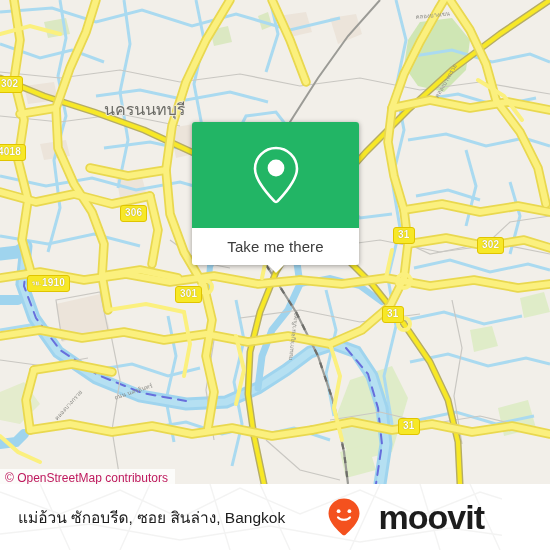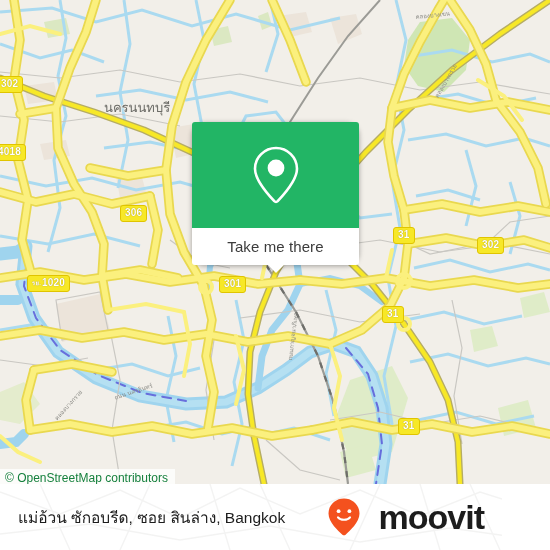--- a/index.html
+++ b/index.html
@@ -32,37 +32,37 @@
     white-space:nowrap;
     text-shadow:0 0 1px #8a7a00;
     letter-spacing:.2px;
   }
   .shield .pfx{ font-size:6px; font-weight:bold; vertical-align:1px; margin-right:1px;}
 
   
   .place-label{
     position:absolute;
     color:#6b6b66;
-    font-size:13px;
+    font-size:16px;
     white-space:nowrap;
     text-shadow:1px 0 1px #f2efe9,-1px 0 1px #f2efe9,0 1px 1px #f2efe9,0 -1px 1px #f2efe9;
   }
   .street-label{
     position:absolute;
     color:#8b8b86;
     font-size:6px;
     white-space:nowrap;
     transform-origin:0 0;
   }
 
   
   #popup{
     position:absolute;
     left:192px; top:122px; width:167px;
-    border-radius:13px;
+    border-radius:3px;
     box-shadow:0 1px 5px rgba(0,0,0,.35);
     overflow:visible;
     z-index:40;
   }
   #popup-top{
     background:#22b565;
     height:106px;
     border-radius:3px 3px 0 0;
     display:flex; align-items:center; justify-content:center;
   }
@@ -85,21 +85,21 @@
     border-left:9px solid transparent;
     border-right:9px solid transparent;
     border-top:9px solid #ffffff;
     filter:drop-shadow(0 2px 1px rgba(0,0,0,.18));
   }
 
   
   #osm-attrib{
     position:absolute; left:0; top:469px;
     background:rgba(255,255,255,.78);
-    color:#15803d;
+    color:#be185d;
     font-size:12px;
     padding:2px 7px 3px 5px;
     z-index:30;
     white-space:nowrap;
   }
 
   
   #footer{
     position:absolute; left:0; top:484px; width:502px; height:66px;
     background:#ffffff;
@@ -319,23 +319,23 @@
   <div class="street-label" style="left:52px;top:416px;transform:rotate(-48deg);">คลองบางกรวย</div>
   <div class="street-label" style="left:113px;top:393px;transform:rotate(-18deg);">ถนน นครอินทร์</div>
   <div class="street-label" style="left:285px;top:360px;transform:rotate(-83deg);">ถนนกาญจนาภิเษก</div>
   <div class="street-label" style="left:432px;top:95px;transform:rotate(-60deg);">คลองบางกรวย</div>
   <div class="street-label" style="left:415px;top:12px;transform:rotate(-6deg);">คลองบางเขน</div>
 
   <div class="shield" style="left:-4px;top:76px;">302</div>
   <div class="shield" style="left:-7px;top:144px;">4018</div>
   <div class="shield" style="left:120px;top:205px;text-align:center;">306</div>
   <div class="shield" style="left:27px;top:275px;">
-    <span class="pfx">รย.</span><span>1020</span>
+    <span class="pfx">รย.</span><span>1910</span>
   </div>
-  <div class="shield" style="left:175px;top:276px;margin-left:44px;">301</div>
+  <div class="shield" style="left:175px;top:286px;">301</div>
   <div class="shield" style="left:393px;top:227px;">31</div>
   <div class="shield" style="left:477px;top:237px;">302</div>
   <div class="shield" style="left:382px;top:306px;">31</div>
   <div class="shield" style="left:398px;top:418px;">31</div>
 
   <div id="popup">
     <div id="popup-top">
       <svg width="54" height="62" viewBox="0 0 54 62">
         <path d="M27 4 C15.5 4 6 13.3 6 24.8 C6 36 19 50.5 25.3 57.2 C26.2 58.1 27.8 58.1 28.7 57.2 C35 50.5 48 36 48 24.8 C48 13.3 38.5 4 27 4 Z" fill="none" stroke="#ffffff" stroke-width="2.6"></path>
         <circle cx="27" cy="24" r="8.4" fill="#ffffff"></circle>

